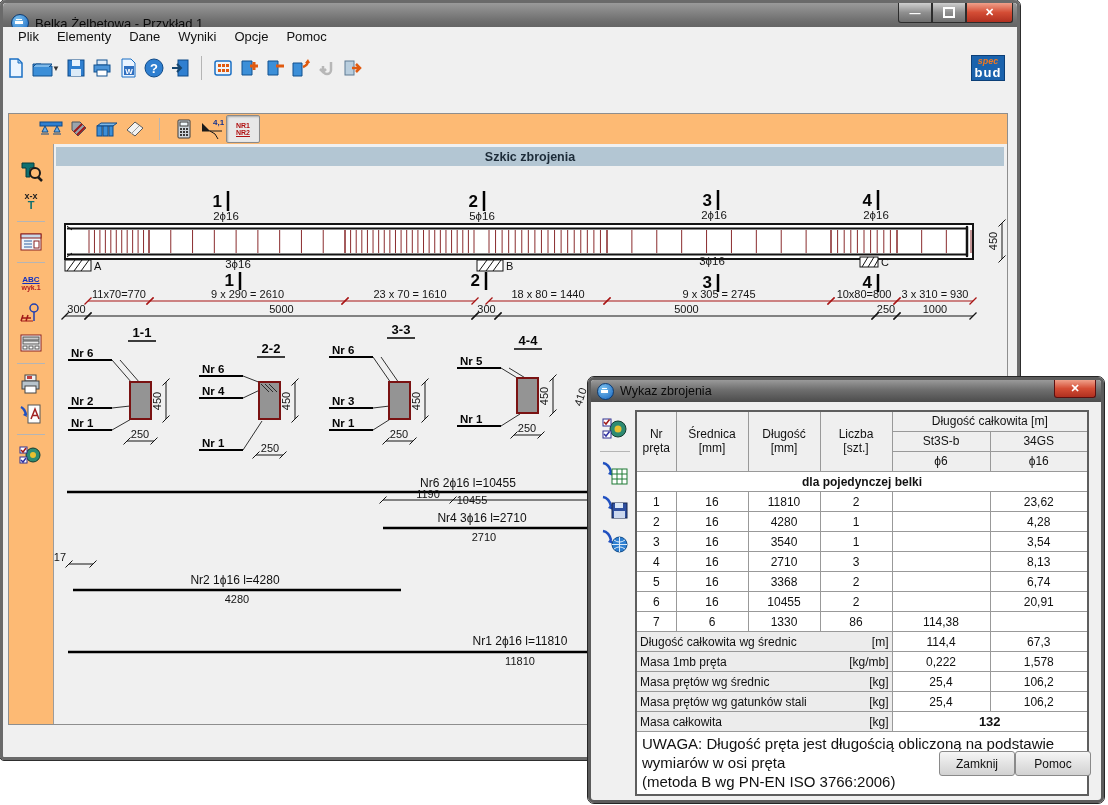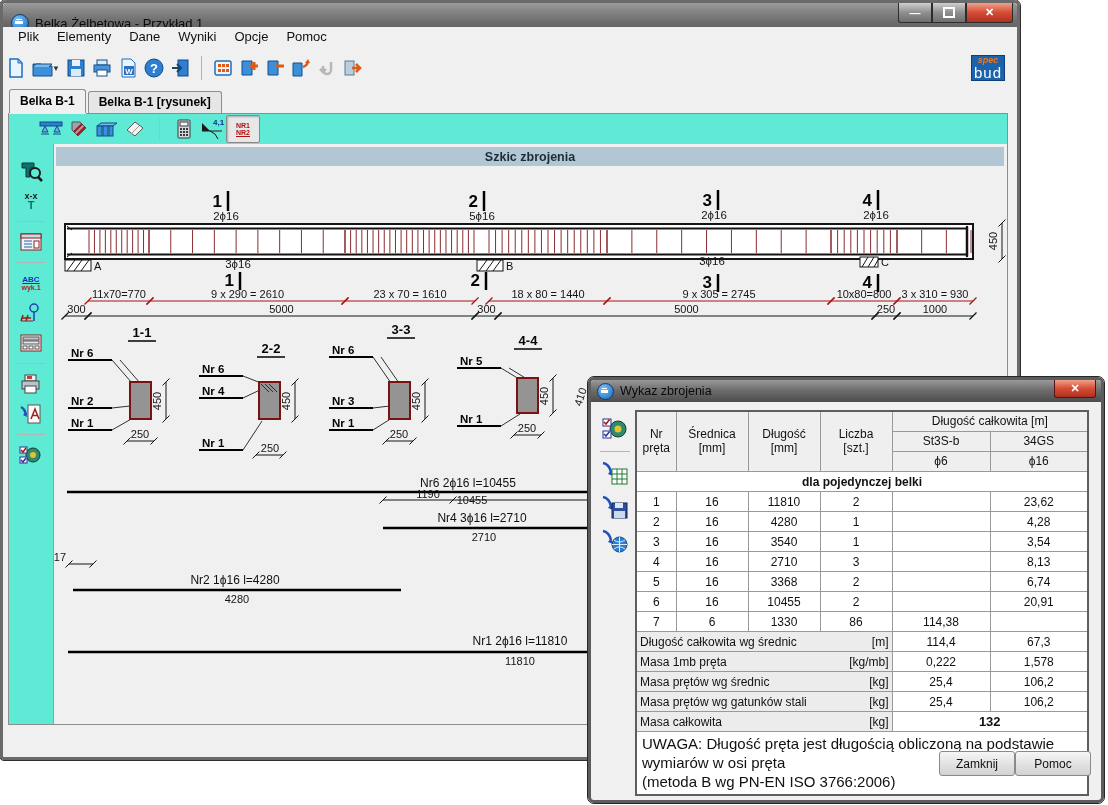--- a/index.html
+++ b/index.html
@@ -26,27 +26,27 @@
   .menubar{position:absolute;left:0;top:24px;right:0;height:22px;background:#f0f0f0;
     border-bottom:1px solid #dcdcdc;display:flex;align-items:flex-start;font-size:13px;padding-left:6px;}
   .menubar span{padding:2px 9px;color:#111;}
   .toolbar{position:absolute;left:0;top:46px;right:0;height:38px;background:#f0f0f0;display:flex;align-items:center;}
   .tbtn{width:26px;height:26px;display:flex;align-items:center;justify-content:center;flex:none;}
   .tsep{width:1px;height:24px;background:#b5b5b5;margin:0 8px;flex:none;}
   .drop{font-size:8px;color:#333;margin-left:-2px;}
   .logo{position:absolute;right:12px;top:6px;width:32px;height:24px;background:#1b63ad;
     border:1px solid #0c3f77;display:flex;flex-direction:column;align-items:center;justify-content:center;line-height:1;}
   .logo .l1{color:#f07820;font-size:9px;font-weight:bold;font-style:italic;}
-  .logo .l2{color:#fff;font-size:15px;font-weight:normal;letter-spacing:1px;}
+  .logo .l2{color:#fff;font-size:13px;font-weight:bold;letter-spacing:1px;}
   .tabstrip{position:absolute;left:0;top:84px;right:0;height:26px;display:flex;align-items:flex-end;padding-left:6px;}
   .tab{border:1px solid #8e8e8e;border-bottom:none;background:#f0f0f0;font-size:12px;font-weight:bold;
     padding:4px 10px 5px 10px;border-radius:3px 3px 0 0;position:relative;}
   .tab.active{z-index:2;box-shadow:0 1px 0 #f0f0f0;}
   .tab.inactive{background:#e6e6e6;padding:3px 10px 4px 10px;z-index:1;margin-left:2px;}
-  .contentbox{position:absolute;left:5px;top:110px;width:998px;height:610px;border:1px solid #8e8e8e;background:#5eead4;}
+  .contentbox{position:absolute;left:5px;top:110px;width:998px;height:610px;border:1px solid #8e8e8e;background:#fdba74;}
   .subtoolbar{position:absolute;left:0;top:0;right:0;height:30px;display:flex;align-items:center;padding-left:28px;}
   .sbtn{width:28px;height:26px;display:flex;align-items:center;justify-content:center;flex:none;}
   .ssep{width:1px;height:22px;background:#b5b5b5;margin:0 10px;flex:none;}
   .nrbtn{width:32px;height:26px;border:1px solid #8a8a8a;border-radius:2px;background:#e8e8e8;
     box-shadow:inset 1px 1px 2px #aaa;display:flex;flex-direction:column;align-items:center;justify-content:center;line-height:1;}
   .nrbtn .n1{color:#b01010;font-size:7px;font-weight:bold;}
   .nrbtn .n2{color:#b01010;font-size:7px;font-weight:bold;border-bottom:1px solid #b01010;}
   .sidebar{position:absolute;left:0;top:30px;width:44px;bottom:0;border-right:1px solid #9c9c9c;
     display:flex;flex-direction:column;align-items:center;padding-top:12px;}
   .sidebtn{width:30px;height:26px;display:flex;align-items:center;justify-content:center;margin:2px 7px;flex:none;}
@@ -211,24 +211,20 @@
           <rect x="2" y="3" width="9" height="14" fill="#b9cede" stroke="#5f7b93"></rect>
           <path d="M9 10 h8 M13 6 l4 4 -4 4" stroke="#e05a10" stroke-width="2.5" fill="none"></path>
         </svg>
     </div>
     <div class="logo">
       <span class="l1">spec</span>
       <span class="l2">bud</span>
     </div>
   </div>
 
-  <div class="tabstrip">
-    <div class="tab active">Belka B-1</div>
-    <div class="tab inactive">Belka B-1 [rysunek]</div>
-  </div>
 
   <div class="contentbox">
     <div class="subtoolbar">
       <div class="sbtn">
         <svg width="26" height="22">
             <rect x="2" y="4" width="22" height="4" fill="#2f7fd0" stroke="#0f4a88"></rect>
             <path d="M7 8 l-3 6 h6 z M19 8 l-3 6 h6 z" fill="#6fb0e6" stroke="#0f4a88"></path>
             <path d="M3 16 h8 M15 16 h8" stroke="#0f4a88"></path>
           </svg>
       </div>

